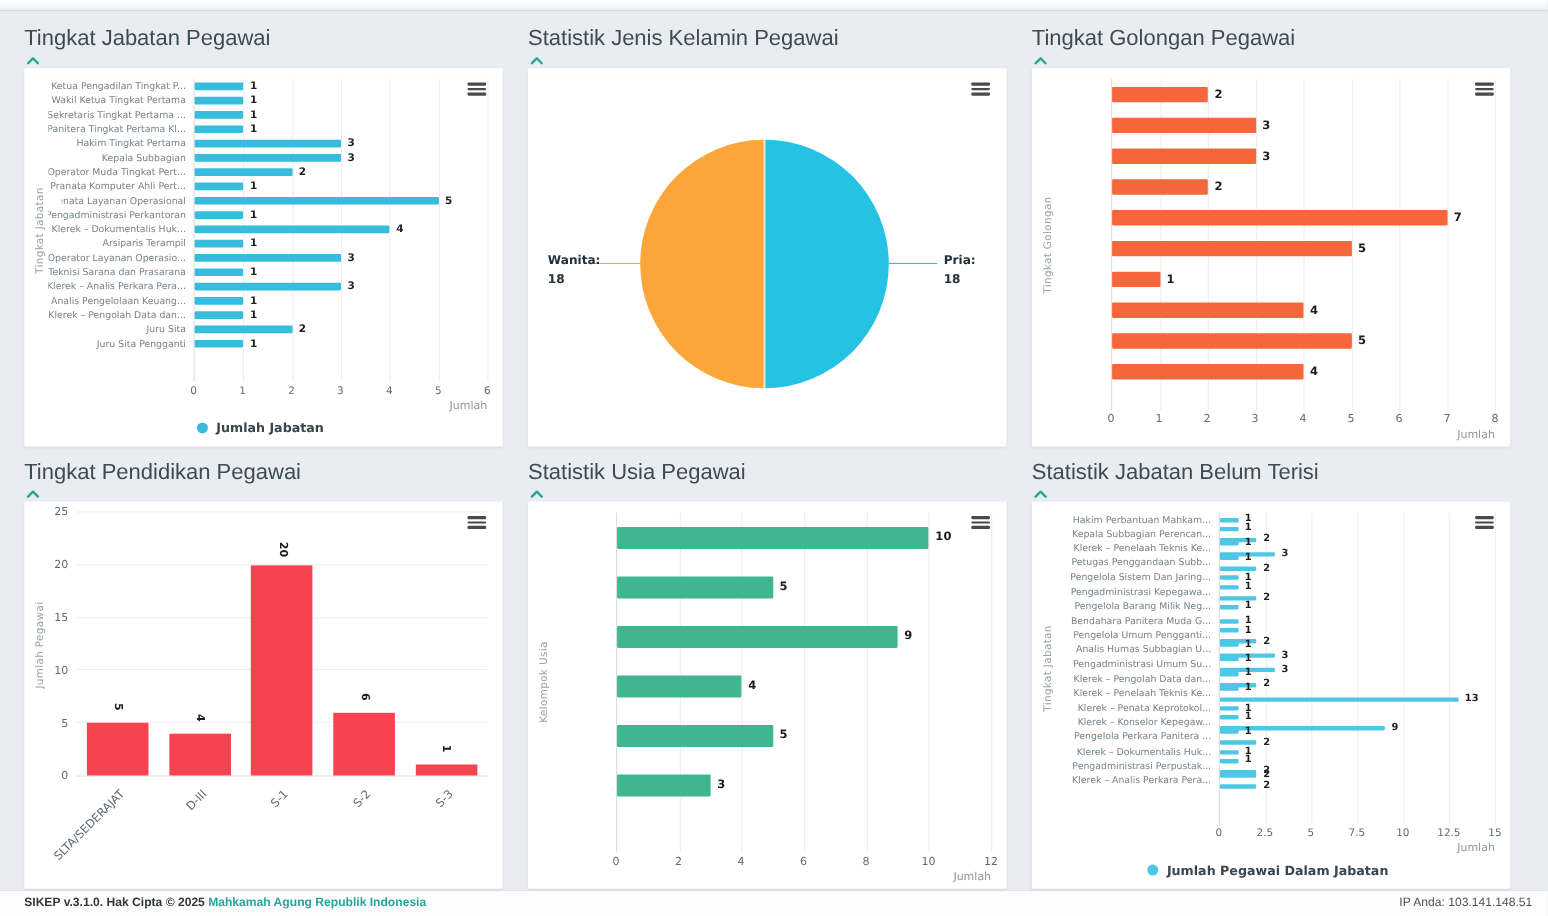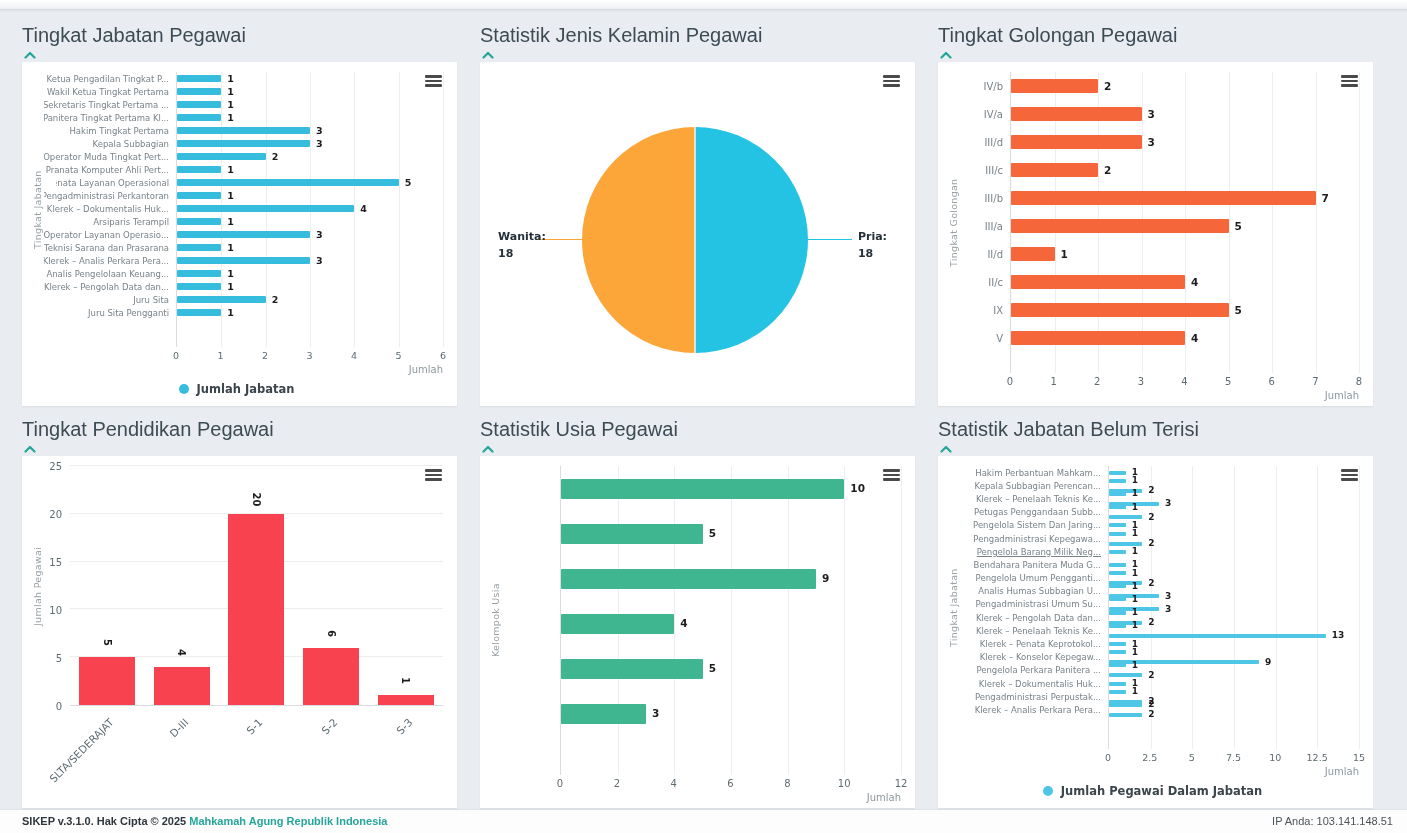--- a/index.html
+++ b/index.html
@@ -297,32 +297,20 @@
         <polyline points="1.5,6.5 6,2 10.5,6.5" fill="none" stroke="#26a69a" stroke-width="2.2" stroke-linecap="round" stroke-linejoin="round"></polyline>
       </svg>
     <div class="panel">
       <div class="menu">
           <span></span>
           <span></span>
           <span></span>
         </div>
       <div class="chart hb" id="chart2" style="grid-template-columns: 14px 50px 1fr;">
           <div class="hb-yt vert-title">Tingkat Golongan</div>
-          <div class="hb-cats">
-            <div class="hb-cat" style="height: 28px; font-size: 10px;">IV/b</div>
-            <div class="hb-cat" style="height: 28px; font-size: 10px;">IV/a</div>
-            <div class="hb-cat" style="height: 28px; font-size: 10px;">III/d</div>
-            <div class="hb-cat" style="height: 28px; font-size: 10px;">III/c</div>
-            <div class="hb-cat" style="height: 28px; font-size: 10px;">III/b</div>
-            <div class="hb-cat" style="height: 28px; font-size: 10px;">III/a</div>
-            <div class="hb-cat" style="height: 28px; font-size: 10px;">II/d</div>
-            <div class="hb-cat" style="height: 28px; font-size: 10px;">II/c</div>
-            <div class="hb-cat" style="height: 28px; font-size: 10px;">IX</div>
-            <div class="hb-cat" style="height: 28px; font-size: 10px;">V</div>
-          </div>
           <div class="hb-plot">
             <div class="gl" style="left: 12.5%;"></div>
             <div class="gl" style="left: 25%;"></div>
             <div class="gl" style="left: 37.5%;"></div>
             <div class="gl" style="left: 50%;"></div>
             <div class="gl" style="left: 62.5%;"></div>
             <div class="gl" style="left: 75%;"></div>
             <div class="gl" style="left: 87.5%;"></div>
             <div class="gl" style="left: 100%;"></div>
             <div class="hb-row" style="height: 28px;">
@@ -557,21 +545,21 @@
         </div>
       <div class="chart hb" id="chart5" style="grid-template-columns: 14px 148px 1fr;">
           <div class="hb-yt vert-title">Tingkat Jabatan</div>
           <div class="hb-cats">
             <div class="hb-cat" style="height: 13.2px; font-size: 8.5px;">Hakim Perbantuan Mahkam...</div>
             <div class="hb-cat" style="height: 13.2px; font-size: 8.5px;">Kepala Subbagian Perencan...</div>
             <div class="hb-cat" style="height: 13.2px; font-size: 8.5px;">Klerek – Penelaah Teknis Ke...</div>
             <div class="hb-cat" style="height: 13.2px; font-size: 8.5px;">Petugas Penggandaan Subb...</div>
             <div class="hb-cat" style="height: 13.2px; font-size: 8.5px;">Pengelola Sistem Dan Jaring...</div>
             <div class="hb-cat" style="height: 13.2px; font-size: 8.5px;">Pengadministrasi Kepegawa...</div>
-            <div class="hb-cat" style="height: 13.2px; font-size: 8.5px; text-decoration: underline;">Pengelola Barang Milik Neg...</div>
+            <div class="hb-cat" style="height: 13.2px; font-size: 8.5px;">Pengelola Barang Milik Neg...</div>
             <div class="hb-cat" style="height: 13.2px; font-size: 8.5px;">Bendahara Panitera Muda G...</div>
             <div class="hb-cat" style="height: 13.2px; font-size: 8.5px;">Pengelola Umum Pengganti...</div>
             <div class="hb-cat" style="height: 13.2px; font-size: 8.5px;">Analis Humas Subbagian U...</div>
             <div class="hb-cat" style="height: 13.2px; font-size: 8.5px;">Pengadministrasi Umum Su...</div>
             <div class="hb-cat" style="height: 13.2px; font-size: 8.5px;">Klerek – Pengolah Data dan...</div>
             <div class="hb-cat" style="height: 13.2px; font-size: 8.5px;">Klerek – Penelaah Teknis Ke...</div>
             <div class="hb-cat" style="height: 13.2px; font-size: 8.5px;">Klerek – Penata Keprotokol...</div>
             <div class="hb-cat" style="height: 13.2px; font-size: 8.5px;">Klerek – Konselor Kepegaw...</div>
             <div class="hb-cat" style="height: 13.2px; font-size: 8.5px;">Pengelola Perkara Panitera ...</div>
             <div class="hb-cat" style="height: 13.2px; font-size: 8.5px;">Klerek – Dokumentalis Huk...</div>

